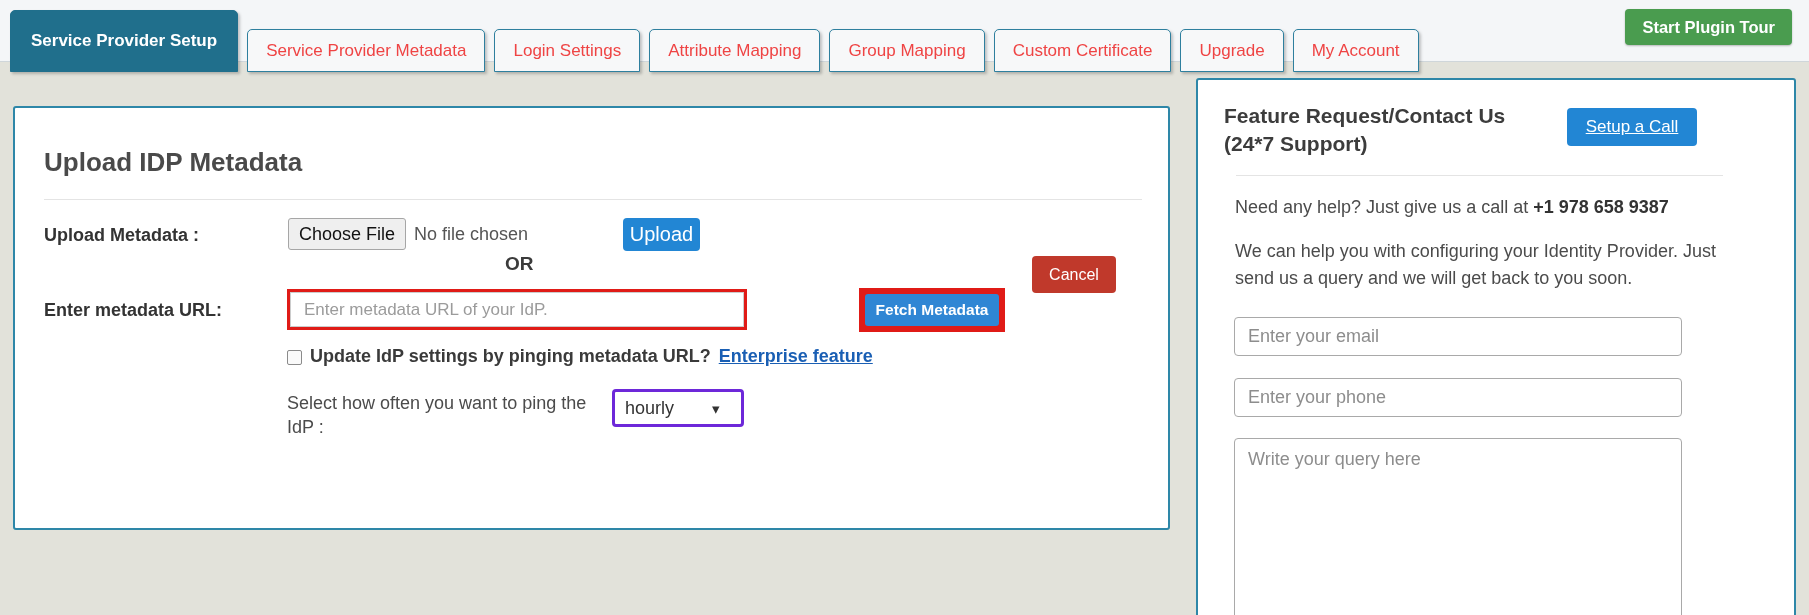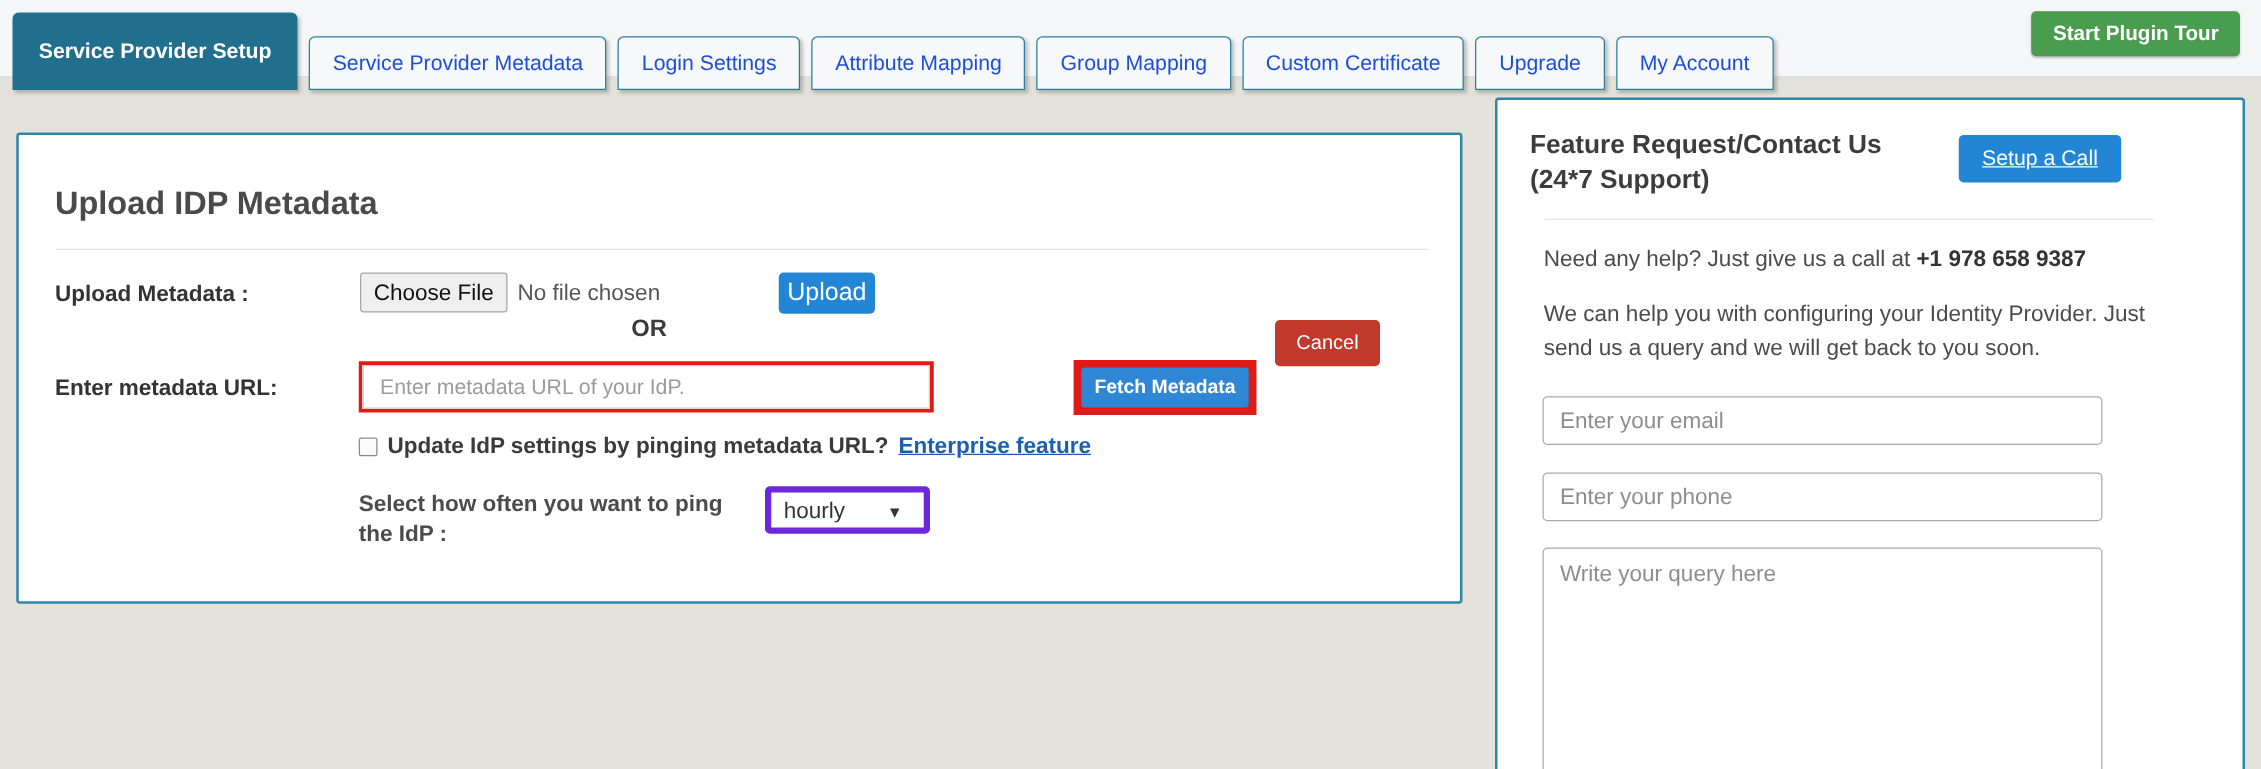--- a/index.html
+++ b/index.html
@@ -20,21 +20,21 @@
   }
   .tabs {
     position: absolute; left: 10px; top: 10px;
     display: flex; align-items: flex-end; gap: 9px;
   }
   .tab {
     height: 43px;
     padding: 0 18px;
     display: flex; align-items: center; justify-content: center;
     font-size: 17px;
-    color: #1d4ed8;
+    color: #ef4444;
     background: #f7f8f9;
     border: 1px solid #2e7f9e;
     border-radius: 5px 5px 0 0;
     box-shadow: 2px 2px 3px rgba(0,0,0,.22);
     white-space: nowrap;
     cursor: pointer;
   }
   .tab.active {
     background: #206f8c;
     color: #fff;
@@ -51,31 +51,31 @@
     color: #fff; font-size: 16.5px; font-weight: bold;
     border: none; border-radius: 4px;
     box-shadow: 0 1px 2px rgba(0,0,0,.25);
     cursor: pointer;
   }
 
   
   .main-card {
     position: absolute;
     left: 13px; top: 106px;
-    width: 1157px; height: 377px;
+    width: 1157px; height: 424px;
     background: #fff;
     border: 2px solid #2e87a8;
     border-radius: 3px;
   }
   .card-title {
     position: absolute; left: 29px; top: 39px;
     font-size: 26px; font-weight: bold; color: #4a4a4a;
   }
   .cancel-btn {
-    position: absolute; right: 64px; top: 148px;
+    position: absolute; right: 52px; top: 148px;
     width: 84px; height: 37px;
     display: flex; align-items: center; justify-content: center;
     background: #c0392b; color: #fff;
     font-size: 16px; border: none; border-radius: 4px;
     cursor: pointer;
   }
   .divider {
     position: absolute; left: 29px; top: 91px;
     width: 1098px; height: 1px; background: #e4e4e4;
   }
@@ -162,30 +162,30 @@
   }
   .ent-link {
     font-size: 18px; font-weight: bold;
     color: #1a5fb4; text-decoration: underline;
     cursor: pointer;
   }
 
   .freq-label {
     position: absolute; left: 272px; top: 283px;
     width: 310px;
-    font-size: 18px; color: #4b4b4b; line-height: 1.35; font-weight: bold;
+    font-size: 18px; color: #4b4b4b; line-height: 1.35;
   }
   .freq-select {
     position: absolute; left: 597px; top: 281px;
     width: 132px; height: 38px;
     padding: 0 10px;
     font-size: 18px; color: #333;
     font-family: "Liberation Sans", sans-serif;
     background: #fff;
-    border: 5px solid #6d28d9;
+    border: 3px solid #6d28d9;
     border-radius: 4px;
     appearance: none; -webkit-appearance: none;
     cursor: pointer;
   }
   .sel-caret {
     position: absolute; left: 697px; top: 292px;
     pointer-events: none;
     font-size: 15px; color: #333;
   }
 

